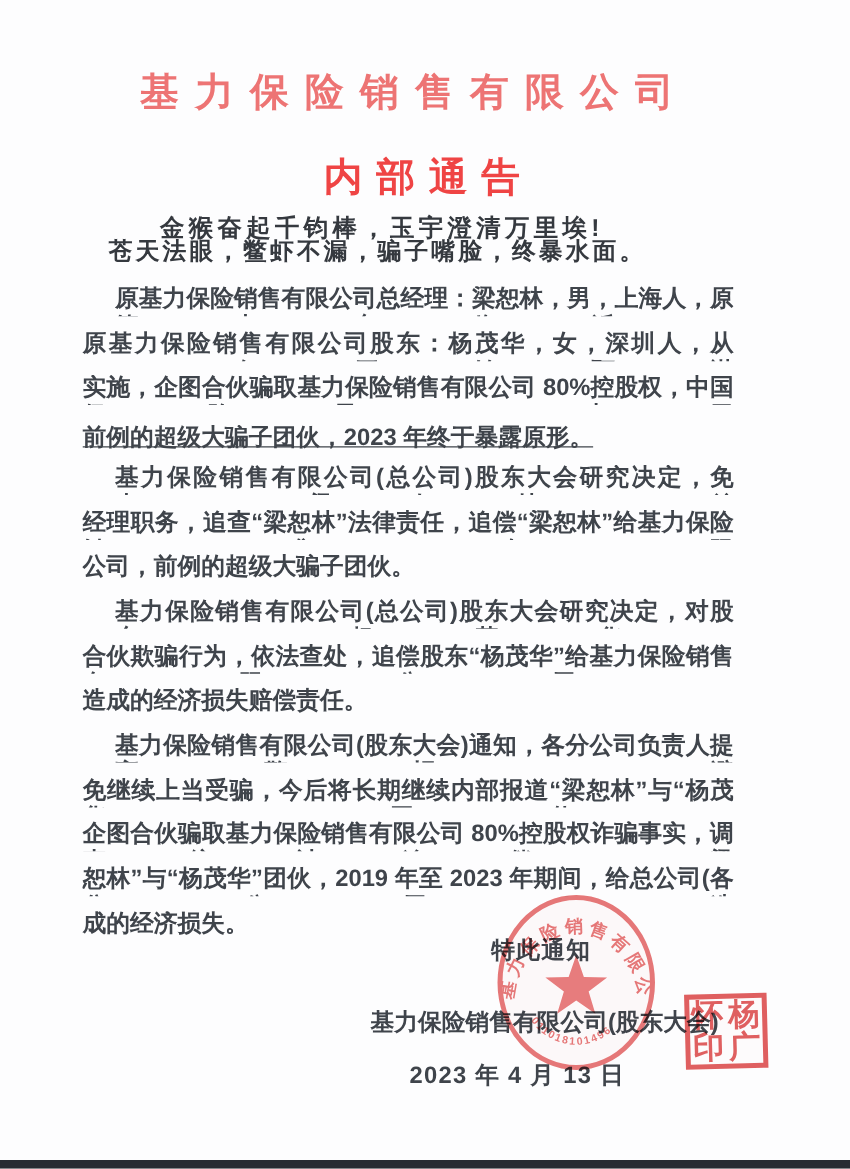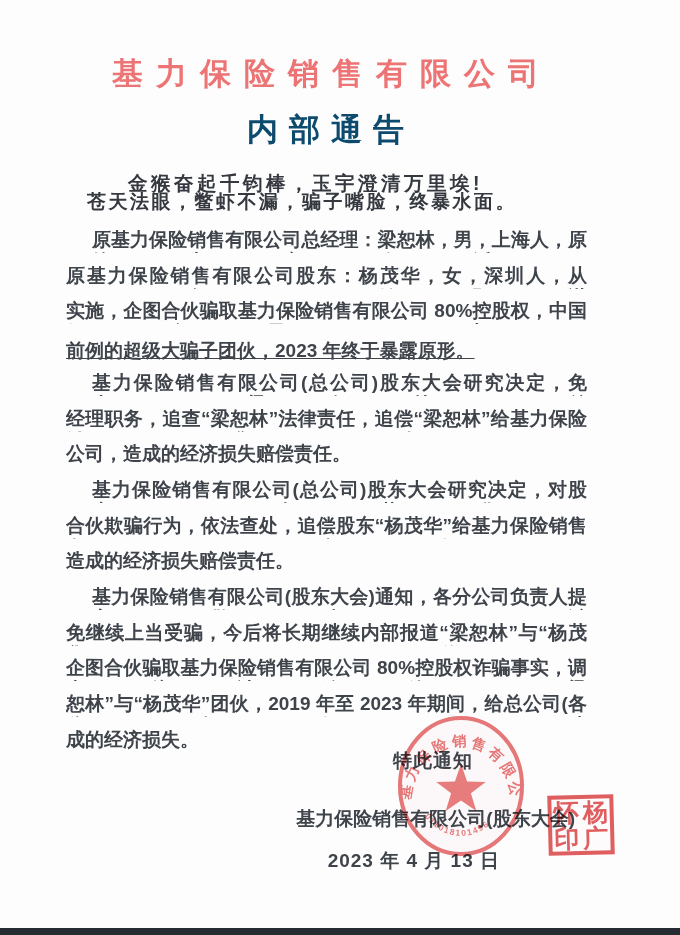--- a/index.html
+++ b/index.html
@@ -9,21 +9,21 @@
     font-family:"Liberation Sans","DejaVu Sans",sans-serif;
   }
   .page{position:absolute;inset:0;}
   
   .title1{
     position:absolute;top:57px;left:112px;font-size:31px;line-height:34px;
     font-weight:700;letter-spacing:13px;color:#ed7474;white-space:nowrap;margin:0;
   }
   .title2{
     position:absolute;top:109px;left:243px;font-size:31px;line-height:34px;
-    font-weight:700;letter-spacing:11px;color:#0c4a6e;white-space:nowrap;margin:4px;
+    font-weight:700;letter-spacing:11px;color:#ef4444;white-space:nowrap;margin:16px;
   }
   
   .slogan{
     position:absolute;font-weight:700;color:#35393f;white-space:nowrap;line-height:22px;
   }
   .slogan.s0{top:172px;left:128px;font-size:19.5px;letter-spacing:3.5px;}
   .slogan.s1{top:191px;left:87px;font-size:19px;letter-spacing:2.5px;}
   
   .bline{
     position:absolute;font-size:19px;line-height:22px;font-weight:600;color:#3f444b;
@@ -68,21 +68,21 @@
   <div class="slogan s0">金猴奋起千钧棒，玉宇澄清万里埃!</div>
   <div class="slogan s1">苍天法眼，鳖虾不漏，骗子嘴脸，终暴水面。</div>
 
   <div id="bodyLines">
       <div class="bline first" style="top: 229px;">原基力保险销售有限公司总经理：梁恕林，男，上海人，原籍山东临沂，</div>
       <div class="bline mid" style="top: 265px;">原基力保险销售有限公司股东：杨茂华，女，深圳人，从 2019 年开始预谋</div>
       <div class="bline mid" style="top: 300px;">实施，企图合伙骗取基力保险销售有限公司 80%控股权，中国保险界，史无</div>
       <div class="bline mid end" style="top: 340px; text-decoration: underline;">前例的超级大骗子团伙，2023 年终于暴露原形。</div>
       <div class="bline first" style="top: 372px;">基力保险销售有限公司(总公司)股东大会研究决定，免去“梁恕林”总</div>
       <div class="bline mid" style="top: 408px;">经理职务，追查“梁恕林”法律责任，追偿“梁恕林”给基力保险销售有限</div>
-      <div class="bline mid end" style="top: 443px;">公司，造成的经济损失赔偿责任。</div>
+      <div class="bline mid end" style="top: 443px;">公司，前例的超级大骗子团伙。</div>
       <div class="bline first" style="top: 479px;">基力保险销售有限公司(总公司)股东大会研究决定，对股东“杨茂华”</div>
       <div class="bline mid" style="top: 515px;">合伙欺骗行为，依法查处，追偿股东“杨茂华”给基力保险销售有限公司，</div>
       <div class="bline mid end" style="top: 550px;">造成的经济损失赔偿责任。</div>
       <div class="bline first" style="top: 586px;">基力保险销售有限公司(股东大会)通知，各分公司负责人提高警惕，避</div>
       <div class="bline mid" style="top: 622px;">免继续上当受骗，今后将长期继续内部报道“梁恕林”与“杨茂华”团伙，</div>
       <div class="bline mid" style="top: 657px;">企图合伙骗取基力保险销售有限公司 80%控股权诈骗事实，调查统计追偿“梁</div>
       <div class="bline mid" style="top: 693px;">恕林”与“杨茂华”团伙，2019 年至 2023 年期间，给总公司(各分公司)造</div>
       <div class="bline mid end" style="top: 729px;">成的经济损失。</div>
     </div>
 

